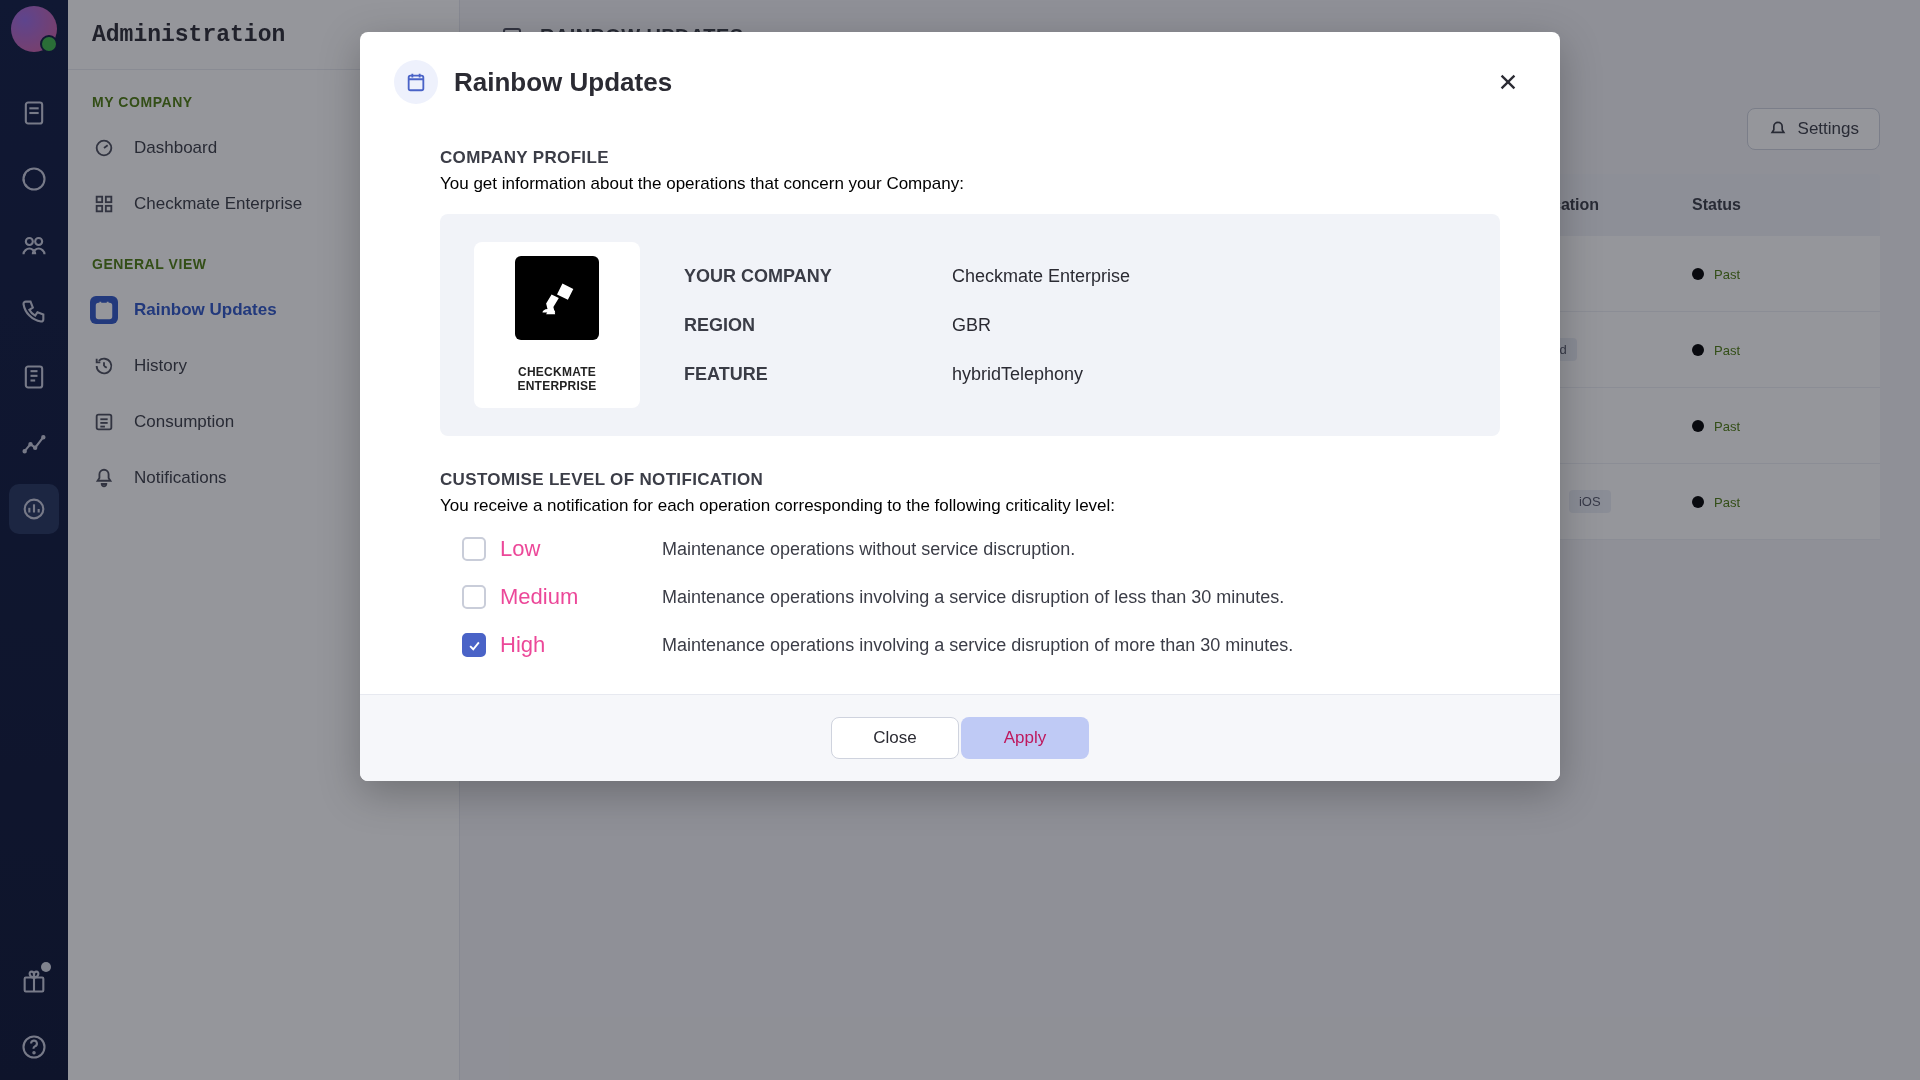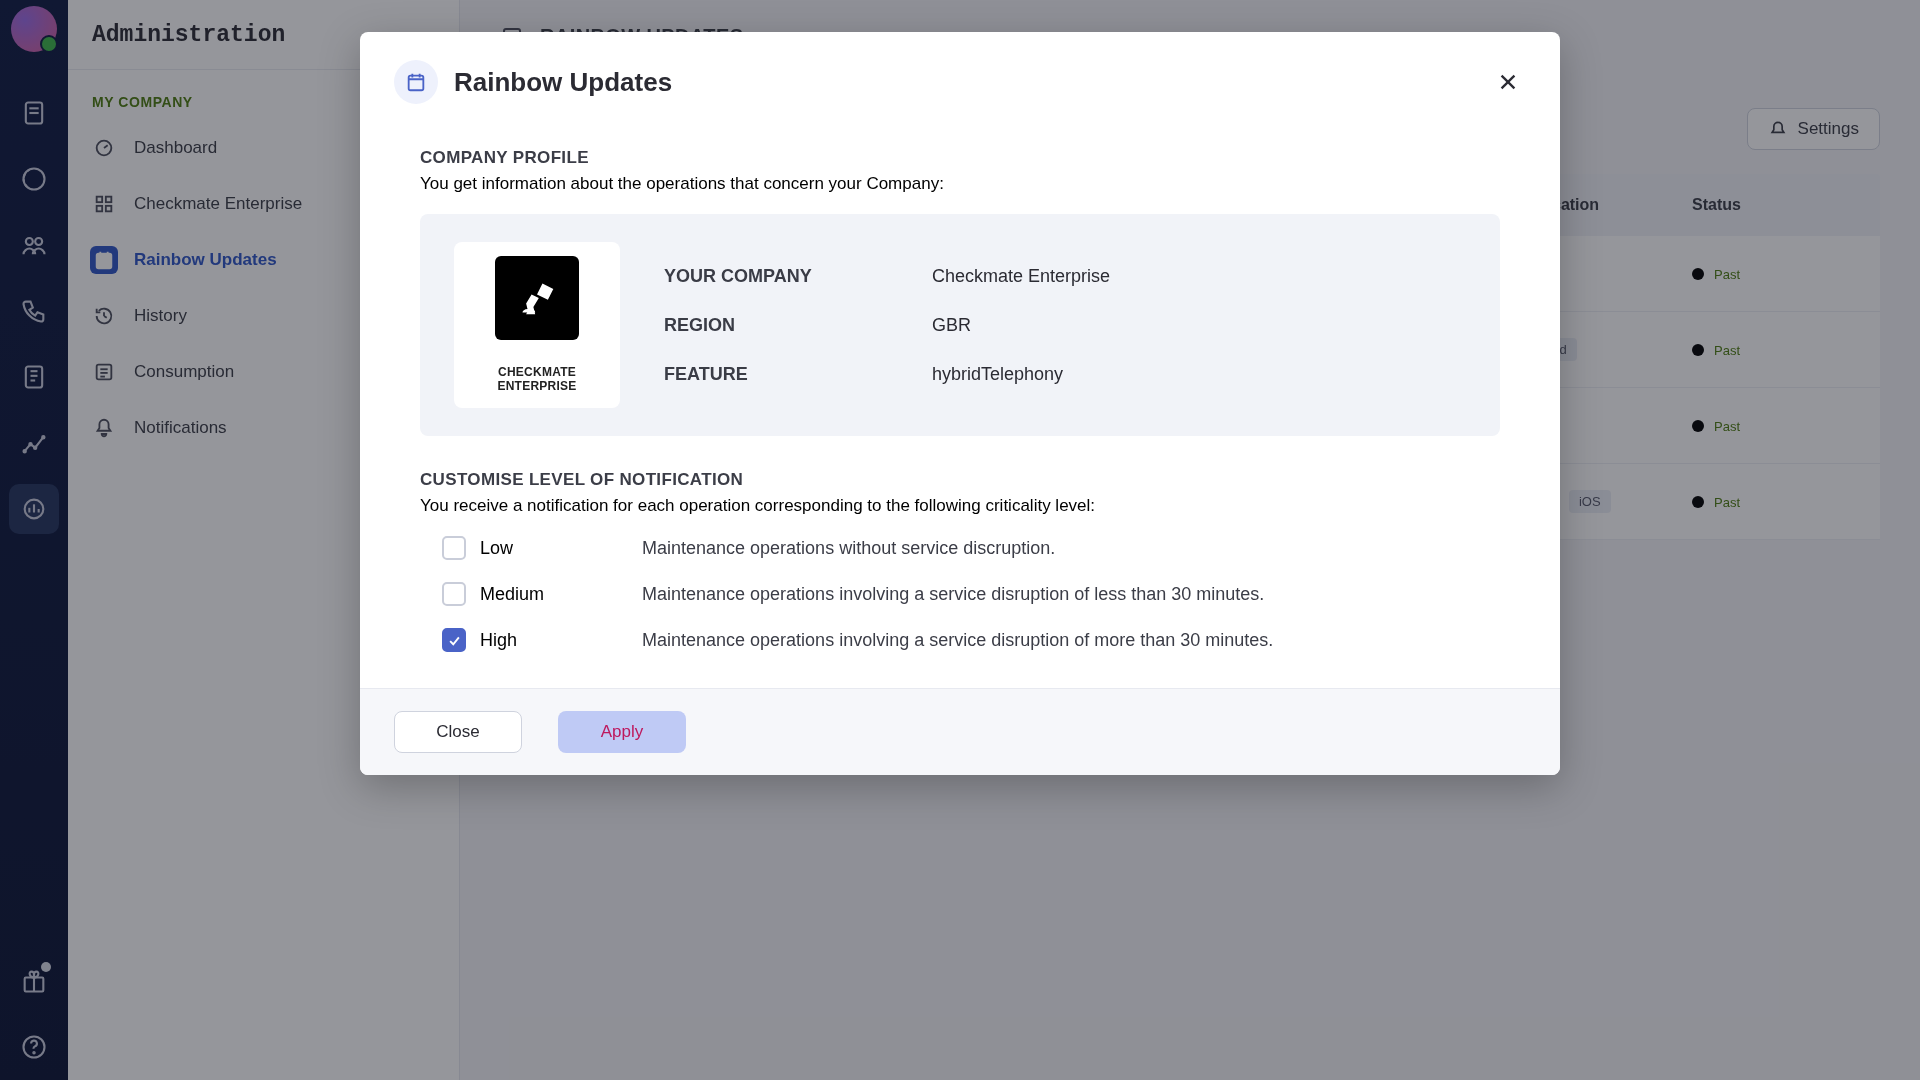--- a/index.html
+++ b/index.html
@@ -110,41 +110,41 @@
     display:flex; flex-direction:column; overflow:hidden;
   }
   .modal-header{display:flex;align-items:center;gap:16px;padding:28px 34px 8px 34px;}
   .modal-header .hicon{width:44px;height:44px;border-radius:50%;background:#eef1fc;
       display:flex;align-items:center;justify-content:center;color:#4a63c7;}
   .modal-header .hicon svg{width:22px;height:22px;stroke:currentColor;fill:none;stroke-width:2;}
   .modal-header h2{font-size:26px;font-weight:600;color:#2b2b33;}
   .modal-close{margin-left:auto;width:36px;height:36px;display:flex;align-items:center;
       justify-content:center;cursor:pointer;color:#2b2b33;}
   .modal-close svg{width:22px;height:22px;stroke:currentColor;stroke-width:2.5;fill:none;}
-  .modal-body{padding:18px 60px 36px 60px;font-size:17px;color:#3b3d47;}
+  .modal-body{padding:18px 60px 36px 60px;font-size:17px;color:#3b3d47;margin-left:20px;}
   .section-title{font-weight:700;letter-spacing:.02em;margin-top:18px;margin-bottom:6px;}
   .section-sub{color:#000000;margin-bottom:20px;}
   .profile-card{background:#f1f3f8;border-radius:8px;padding:28px 34px;display:flex;gap:44px;align-items:center;}
   .logo-tile{width:166px;height:166px;background:#fff;border-radius:8px;display:flex;
       flex-direction:column;align-items:center;justify-content:center;gap:26px;}
   .logo-glyph{width:84px;height:84px;background:#000;border-radius:6px;display:flex;align-items:center;justify-content:center;}
   .logo-glyph svg{width:58px;height:58px;fill:#fff;}
   .logo-caption{font-size:12px;font-weight:700;letter-spacing:.02em;color:#222;text-align:center;line-height:1.15;}
   .kv-grid{display:grid;grid-template-columns:250px 1fr;row-gap:28px;column-gap:18px;font-size:18px;}
   .kv-grid .k{font-weight:700;color:#3a3c46;}
   .kv-grid .v{color:#2b2b33;}
   .check-list{margin-top:14px;display:grid;grid-template-columns:200px 1fr;row-gap:22px;align-items:center;padding-left:22px;}
   .chk-wrap{display:flex;align-items:center;gap:14px;}
   .chk{width:24px;height:24px;border:2px solid #c9cdd9;border-radius:5px;display:inline-flex;
        align-items:center;justify-content:center;background:#fff;}
   .chk.checked{background:#4a63c7;border-color:#4a63c7;}
   .chk.checked svg{width:15px;height:15px;stroke:#fff;stroke-width:3;fill:none;}
-  .chk-label{font-size:18px;color:#000000;}
+  .chk-label{font-size:22px;color:#ec4899;}
   .chk-desc{font-size:18px;color:#3b3d47;}
-  .modal-footer{background:#f6f7fa;border-top:1px solid #e7e9f0;padding:22px 34px;display:flex;justify-content:flex-start;gap:36px;}
+  .modal-footer{background:#f6f7fa;border-top:1px solid #e7e9f0;padding:22px 34px;display:flex;justify-content:center;gap:2px;}
   .btn{min-width:128px;height:42px;border-radius:8px;font-size:17px;cursor:pointer;display:flex;align-items:center;justify-content:center;}
   .btn-secondary{background:#fff;border:1px solid #cfd3de;color:#2b2b33;}
   .btn-primary{background:#bfcaf5;border:none;color:#be185d;}
 </style>
 </head>
 <body>
 
 <div class="rail">
   <div class="avatar"></div>
 
@@ -236,20 +236,21 @@
         <svg viewBox="0 0 24 24">
           <rect x="4" y="4" width="6" height="6"></rect>
           <rect x="14" y="4" width="6" height="6"></rect>
           <rect x="4" y="14" width="6" height="6"></rect>
           <rect x="14" y="14" width="6" height="6"></rect>
         </svg>
       </span>
     <span>Checkmate Enterprise</span>
   </div>
 
+  <div class="group-label">GENERAL VIEW</div>
   <div class="nav-item active selected-box">
     <span class="nicon">
         <svg viewBox="0 0 24 24">
           <rect x="4" y="5" width="16" height="16" rx="2"></rect>
           <line x1="4" y1="9" x2="20" y2="9"></line>
           <line x1="8" y1="3" x2="8" y2="7"></line>
           <line x1="16" y1="3" x2="16" y2="7"></line>
         </svg>
       </span>
     <span>Rainbow Updates</span>

